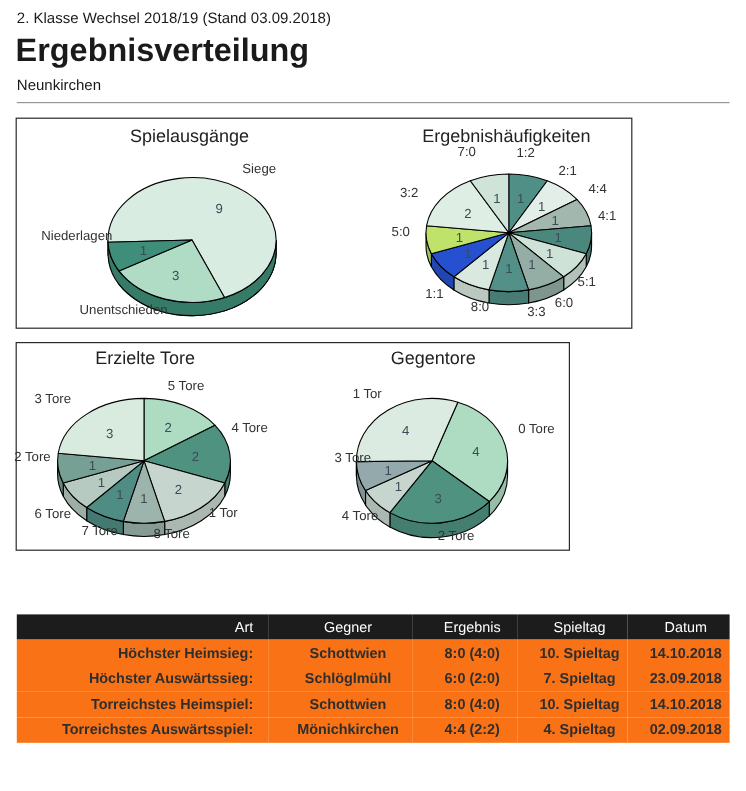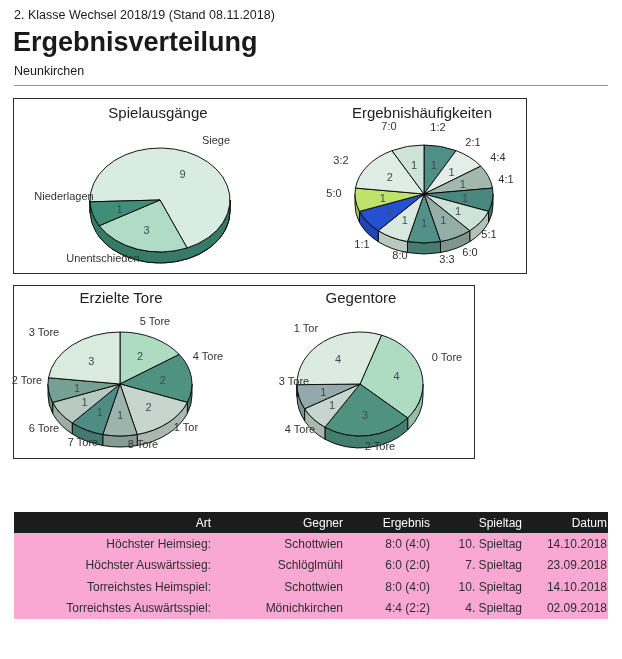--- a/index.html
+++ b/index.html
@@ -11,30 +11,30 @@
   .divider{position:absolute;left:14px;top:85px;width:594px;height:0;
            border-top:1px solid #979797;}
   .panel{position:absolute;border:1px solid #2a2a2a;background:#fff;}
   .panel1{left:13px;top:98px;width:512px;height:174px;}
   .panel2{left:13px;top:285px;width:460px;height:172px;}
   #charts{position:absolute;left:0;top:0;}
   .h2{position:absolute;left:13px;top:474px;font-size:21px;font-weight:400;margin:0;}
   table.results{position:absolute;left:14px;top:512px;width:594px;border-collapse:collapse;
         table-layout:fixed;font-size:12px;}
   table.results th{background:#1c1c1c;color:#fff;font-weight:400;height:19px;}
-  table.results td{background:#f9a8d4;color:#2e2e2e;height:19.5px;}
+  table.results td{background:#f97316;color:#2e2e2e;height:19.5px;font-weight:bold;}
   table.results th.c0,table.results td.c0{text-align:right;padding-right:13px;}
-  table.results th.cl,table.results td.cl{text-align:right;padding-left:13px;}
+  table.results th.cl,table.results td.cl{text-align:center;padding-left:13px;}
   svg text{font-family:"Liberation Sans",sans-serif;}
 </style>
 </head>
 <body>
 
 <div class="page">
-  <div class="league">2. Klasse Wechsel 2018/19 (Stand 08.11.2018)</div>
+  <div class="league">2. Klasse Wechsel 2018/19 (Stand 03.09.2018)</div>
   <h1 class="h1">Ergebnisverteilung</h1>
   <div class="subtitle">Neunkirchen</div>
   <div class="divider"></div>
 
   <div class="panel panel1"></div>
   <div class="panel panel2"></div>
 
   <svg id="charts" width="622" height="659">
       <g>
         <path d="M 90.0426421086633 201.8147738285301 A 70 52 0 0 1 90 200 L 90 211 A 70 52 0 0 0 90.0426421086633 212.8147738285301 Z" fill="#bacbc2" stroke="#000" stroke-width="0.9"></path>

